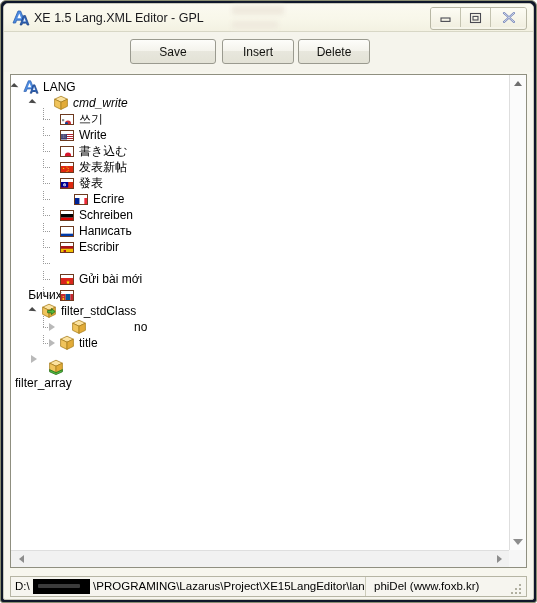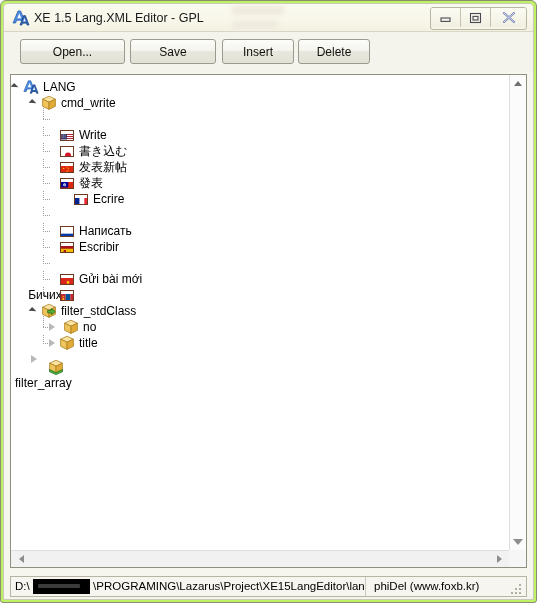--- a/index.html
+++ b/index.html
@@ -13,21 +13,21 @@
     font-family: "Liberation Sans", sans-serif;
     overflow: hidden;
   }
 
   
   #window {
     position: absolute;
     left: 0; top: 0;
     width: 537px; height: 603px;
     box-sizing: border-box;
-    background: #bef264;
+    background: #0f172a;
     border: 1px solid #8a8d72;
     border-radius: 6px 6px 3px 3px;
   }
   #window-inner {
     position: absolute;
     left: 2px; top: 2px;
     width: 531px; height: 597px;
     box-sizing: border-box;
     border: 1px solid #c9c9bb;
     border-radius: 5px 5px 2px 2px;
@@ -318,21 +318,20 @@
         <div class="winbtn">
           <svg width="16" height="13" viewBox="0 0 16 13">
             <path d="M3 2 L13 11 M13 2 L3 11" stroke="#6f80b8" stroke-width="2.1" fill="none" stroke-linecap="round"></path>
             <path d="M3 2 L13 11 M13 2 L3 11" stroke="#ffffff" stroke-width="0.7" fill="none" stroke-linecap="round"></path>
           </svg>
         </div>
       </div>
     </div>
 
     <div id="toolbar">
-      <div class="tbtn" style="left:16px;  width:105px;">Open...</div>
       <div class="tbtn" style="left:126px; width:86px;">Save</div>
       <div class="tbtn" style="left:218px; width:72px;">Insert</div>
       <div class="tbtn" style="left:294px; width:72px;">Delete</div>
     </div>
 
     <div id="treepanel">
       <div id="treeview">
 
       <div class="vline" style="left: 32px; top: 33px; height: 11px;"></div>
           <div class="hline" style="left: 32px; top: 44px; width: 8px;"></div>
@@ -366,27 +365,43 @@
           <div class="trow" style="top: 4px; left: 0px; align-items: flex-end;">
             <span class="icn" style="position: relative; display: inline-block; margin-left: 12px;"><svg width="16" height="16" viewBox="0 0 18 18">
       <path d="M1 14 L6 2 L8.6 2 L13.6 14 L11 14 L10 11.2 L4.6 11.2 L3.6 14 Z" fill="#4e8ce0" stroke="#2b5fae" stroke-width="0.8"></path>
       <path d="M5.4 9.2 L7.3 4.4 L9.2 9.2 Z" fill="#ffffff"></path>
       <path d="M8 16 L11.6 6.6 L13.4 6.6 L17 16 L15.1 16 L14.4 14 L10.6 14 L9.9 16 Z" fill="#2d62b5" stroke="#1d4080" stroke-width="0.7"></path>
       <path d="M11.1 12.4 L12.5 8.8 L13.9 12.4 Z" fill="#e8f0fc"></path>
     </svg></span>
             <span class="tlabel">LANG</span>
           </div>
           <div class="exp exp-open" style="left: 18px; top: 23px;"></div>
-          <div class="trow" style="top: 20px; left: 0px;">
+          <div class="trow" style="top: 20px; left: 12px; font-style: italic;">
             <span class="icn" style="position: relative; display: inline-block; margin-left: 30px;"><svg width="16" height="16" viewBox="0 0 16 16">
     <path d="M8 1.2 L14.4 4.2 L8 7.2 L1.6 4.2 Z" fill="#fbe2a0" stroke="#a9801f" stroke-width="0.8" stroke-linejoin="round"></path>
     <path d="M1.6 4.2 L8 7.2 L8 14.4 L1.6 11.3 Z" fill="#f0c45c" stroke="#a9801f" stroke-width="0.8" stroke-linejoin="round"></path>
     <path d="M14.4 4.2 L8 7.2 L8 14.4 L14.4 11.3 Z" fill="#e2ab38" stroke="#a9801f" stroke-width="0.8" stroke-linejoin="round"></path>
               </svg></span>
             <span class="tlabel">cmd_write</span>
+          </div>
+          <div class="trow" style="top: 36px; left: 0px;">
+            <span class="icn" style="position: relative; display: inline-block; margin-left: 48px;">
+              <span class="flag"><svg width="14" height="11" viewBox="0 0 14 11" preserveAspectRatio="none">
+                  <rect width="14" height="11" fill="#fff"></rect>
+        <circle cx="7" cy="5.5" r="3" fill="#cd2e3a"></circle>
+        <path d="M4 5.5 a1.5 1.5 0 0 1 3 0 a1.5 1.5 0 0 0 3 0 a3 3 0 0 1-6 0z" fill="#0047a0"></path>
+        <g fill="#000">
+                    <rect x="1" y="1.6" width="2.2" height="0.5"></rect>
+                    <rect x="1" y="2.6" width="2.2" height="0.5"></rect>
+        <rect x="10.8" y="8" width="2.2" height="0.5"></rect>
+                    <rect x="10.8" y="9" width="2.2" height="0.5"></rect>
+                  </g>
+                </svg></span>
+            </span>
+            <span class="tlabel">쓰기</span>
           </div>
           <div class="trow" style="top: 52px; left: 0px;">
             <span class="icn" style="position: relative; display: inline-block; margin-left: 48px;">
               <span class="flag"><svg width="14" height="11" viewBox="0 0 14 11" preserveAspectRatio="none">
                   <rect width="14" height="11" fill="#fff"></rect>
         <rect y="0" width="14" height="1" fill="#b22234"></rect>
                   <rect y="2" width="14" height="1" fill="#b22234"></rect>
                   <rect y="4" width="14" height="1" fill="#b22234"></rect>
                   <rect y="6" width="14" height="1" fill="#b22234"></rect>
                   <rect y="8" width="14" height="1" fill="#b22234"></rect>
@@ -443,20 +458,30 @@
           <div class="trow" style="top: 116px; left: 0px; padding-left: 14px;">
             <span class="icn" style="position: relative; display: inline-block; margin-left: 48px;">
               <span class="flag"><svg width="14" height="11" viewBox="0 0 14 11" preserveAspectRatio="none">
                   <rect width="4.67" height="11" fill="#002395"></rect>
         <rect x="4.67" width="4.66" height="11" fill="#fff"></rect>
         <rect x="9.33" width="4.67" height="11" fill="#ed2939"></rect>
                 </svg></span>
             </span>
             <span class="tlabel">Ecrire</span>
           </div>
+          <div class="trow" style="top: 132px; left: 0px;">
+            <span class="icn" style="position: relative; display: inline-block; margin-left: 48px;">
+              <span class="flag"><svg width="14" height="11" viewBox="0 0 14 11" preserveAspectRatio="none">
+                  <rect width="14" height="3.67" fill="#000"></rect>
+        <rect y="3.67" width="14" height="3.66" fill="#dd0000"></rect>
+        <rect y="7.33" width="14" height="3.67" fill="#ffce00"></rect>
+                </svg></span>
+            </span>
+            <span class="tlabel">Schreiben</span>
+          </div>
           <div class="trow" style="top: 148px; left: 0px;">
             <span class="icn" style="position: relative; display: inline-block; margin-left: 48px;">
               <span class="flag"><svg width="14" height="11" viewBox="0 0 14 11" preserveAspectRatio="none">
                   <rect width="14" height="3.67" fill="#fff"></rect>
         <rect y="3.67" width="14" height="3.66" fill="#0039a6"></rect>
         <rect y="7.33" width="14" height="3.67" fill="#d52b1e"></rect>
                 </svg></span>
             </span>
             <span class="tlabel">Написать</span>
           </div>
@@ -498,21 +523,21 @@
           <div class="trow" style="top: 228px; left: 0px;">
             <span class="icn" style="position: relative; display: inline-block; margin-left: 30px;"><svg width="16" height="16" viewBox="0 0 16 16">
     <path d="M8 1.2 L14.4 4.2 L8 7.2 L1.6 4.2 Z" fill="#fbe2a0" stroke="#a9801f" stroke-width="0.8" stroke-linejoin="round"></path>
     <path d="M1.6 4.2 L8 7.2 L8 14.4 L1.6 11.3 Z" fill="#f0c45c" stroke="#a9801f" stroke-width="0.8" stroke-linejoin="round"></path>
     <path d="M14.4 4.2 L8 7.2 L8 14.4 L14.4 11.3 Z" fill="#e2ab38" stroke="#a9801f" stroke-width="0.8" stroke-linejoin="round"></path>
                 <path d="M6.6 7.4 L10.4 7.4 L10.4 5.6 L14.2 8.6 L10.4 11.6 L10.4 9.8 L6.6 9.8 Z" fill="#4fb83c" stroke="#27701c" stroke-width="0.8" stroke-linejoin="round"></path>
               </svg></span>
             <span class="tlabel">filter_stdClass</span>
           </div>
           <div class="exp exp-closed" style="left: 36px; top: 247px;"></div>
-          <div class="trow" style="top: 244px; left: 4px;">
+          <div class="trow" style="top: 244px; left: 12px; gap: 43px;">
             <span class="icn" style="position: relative; display: inline-block; margin-left: 48px;"><svg width="16" height="16" viewBox="0 0 16 16">
     <path d="M8 1.2 L14.4 4.2 L8 7.2 L1.6 4.2 Z" fill="#fbe2a0" stroke="#a9801f" stroke-width="0.8" stroke-linejoin="round"></path>
     <path d="M1.6 4.2 L8 7.2 L8 14.4 L1.6 11.3 Z" fill="#f0c45c" stroke="#a9801f" stroke-width="0.8" stroke-linejoin="round"></path>
     <path d="M14.4 4.2 L8 7.2 L8 14.4 L14.4 11.3 Z" fill="#e2ab38" stroke="#a9801f" stroke-width="0.8" stroke-linejoin="round"></path>
               </svg></span>
             <span class="tlabel">no</span>
           </div>
           <div class="exp exp-closed" style="left: 36px; top: 263px;"></div>
           <div class="trow" style="top: 260px; left: 0px;">
             <span class="icn" style="position: relative; display: inline-block; margin-left: 48px;"><svg width="16" height="16" viewBox="0 0 16 16">

